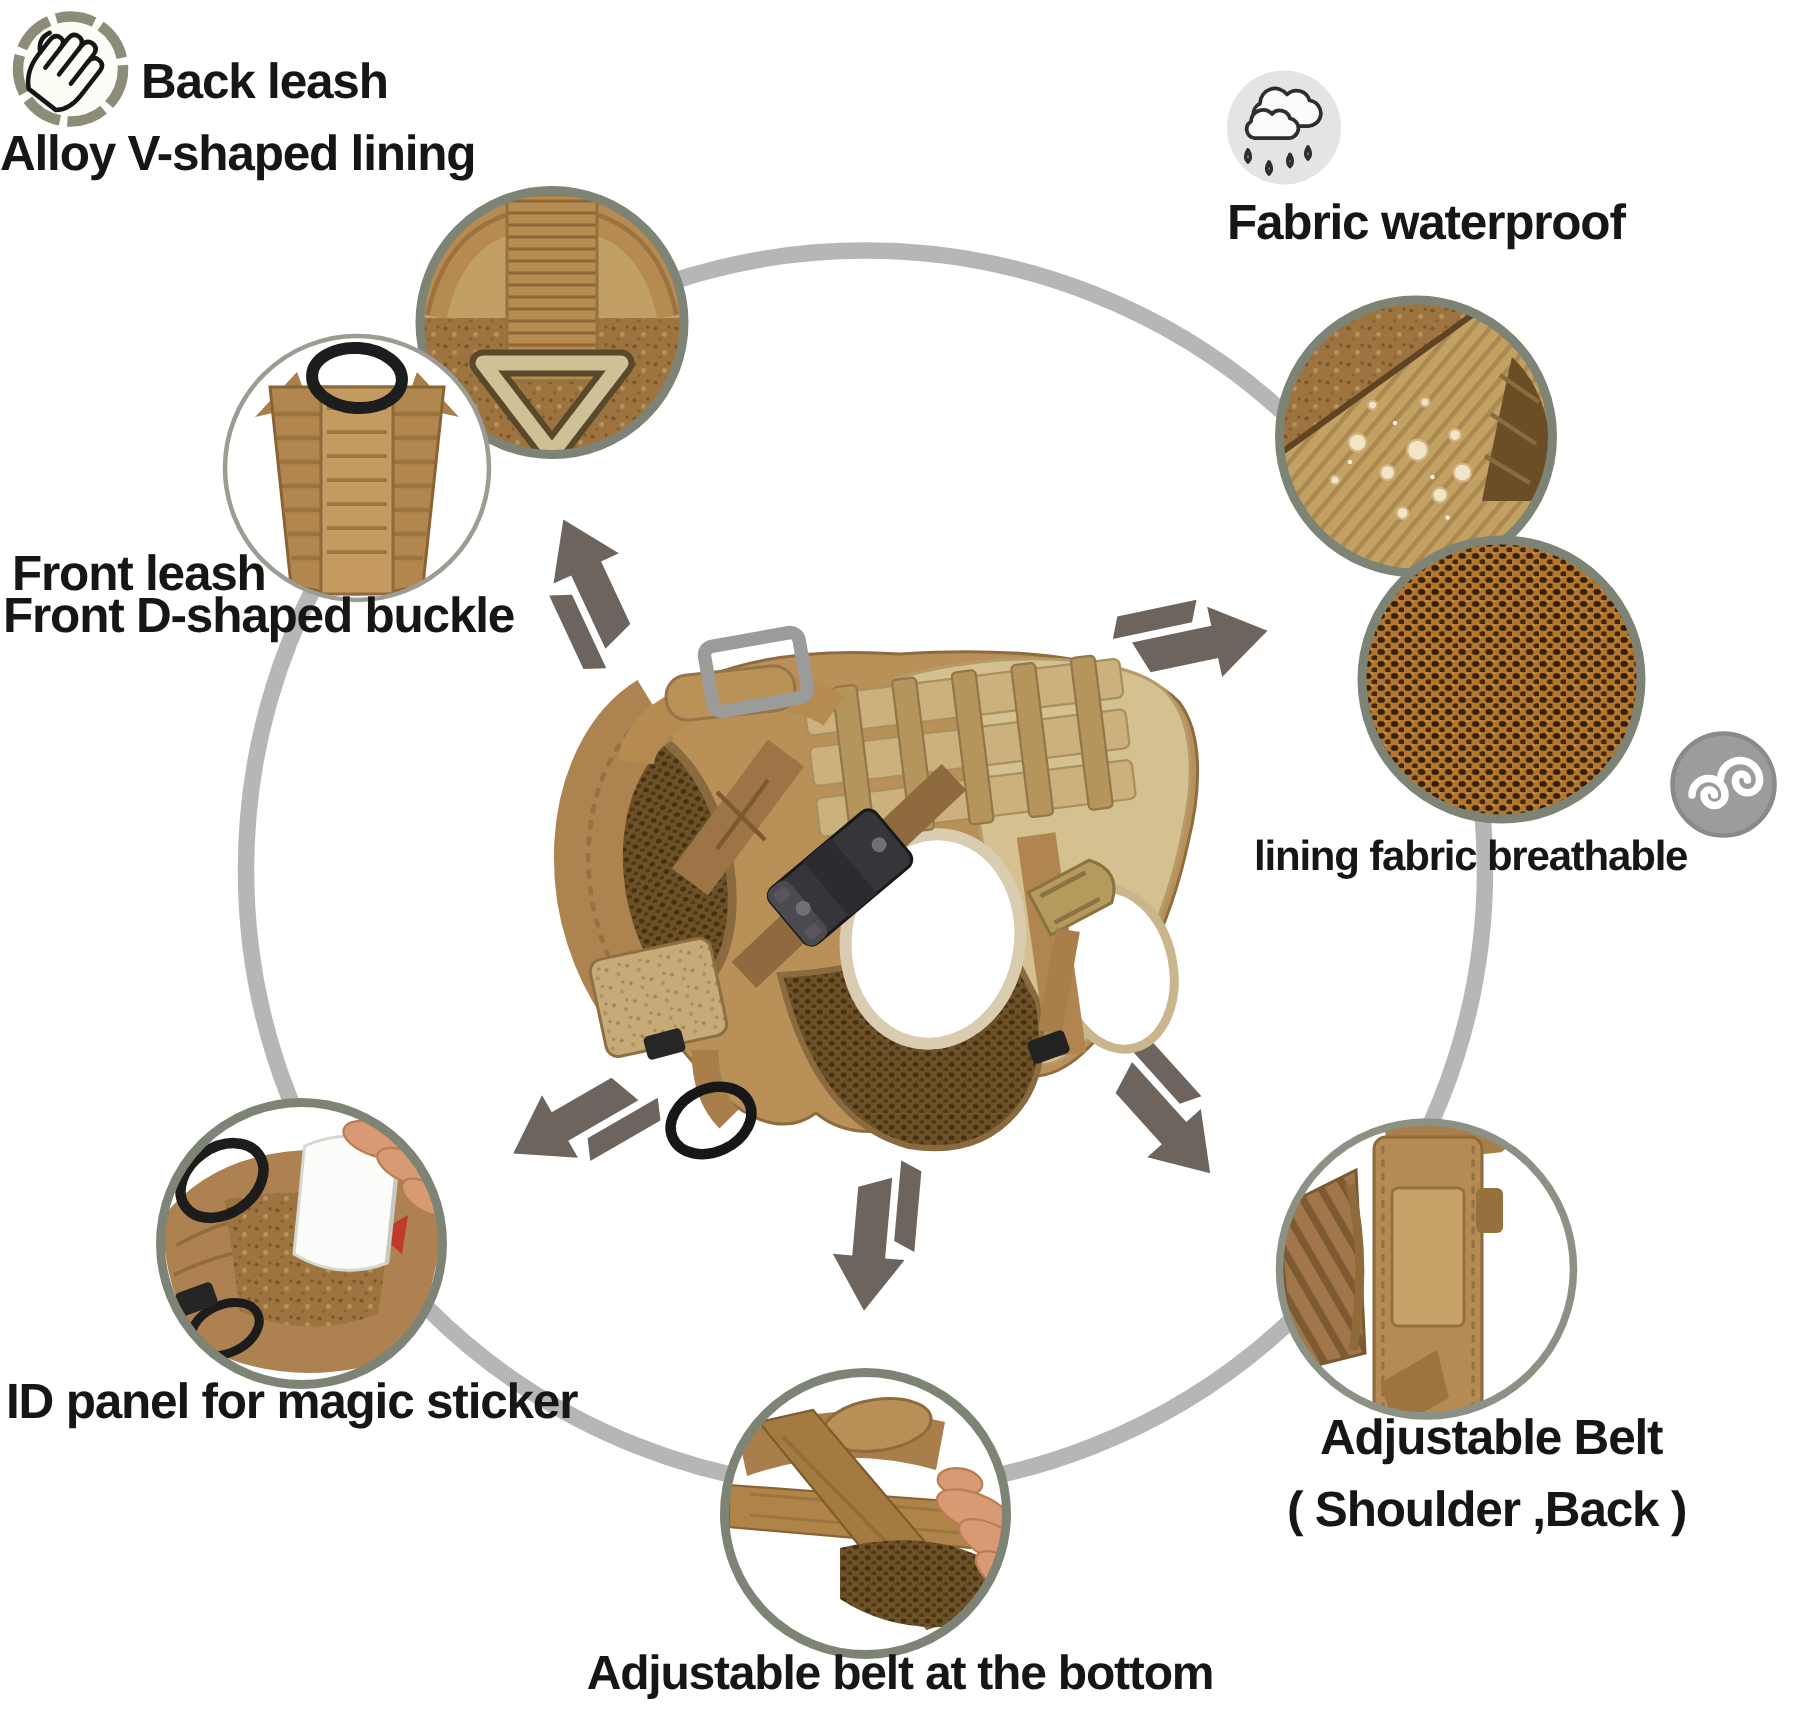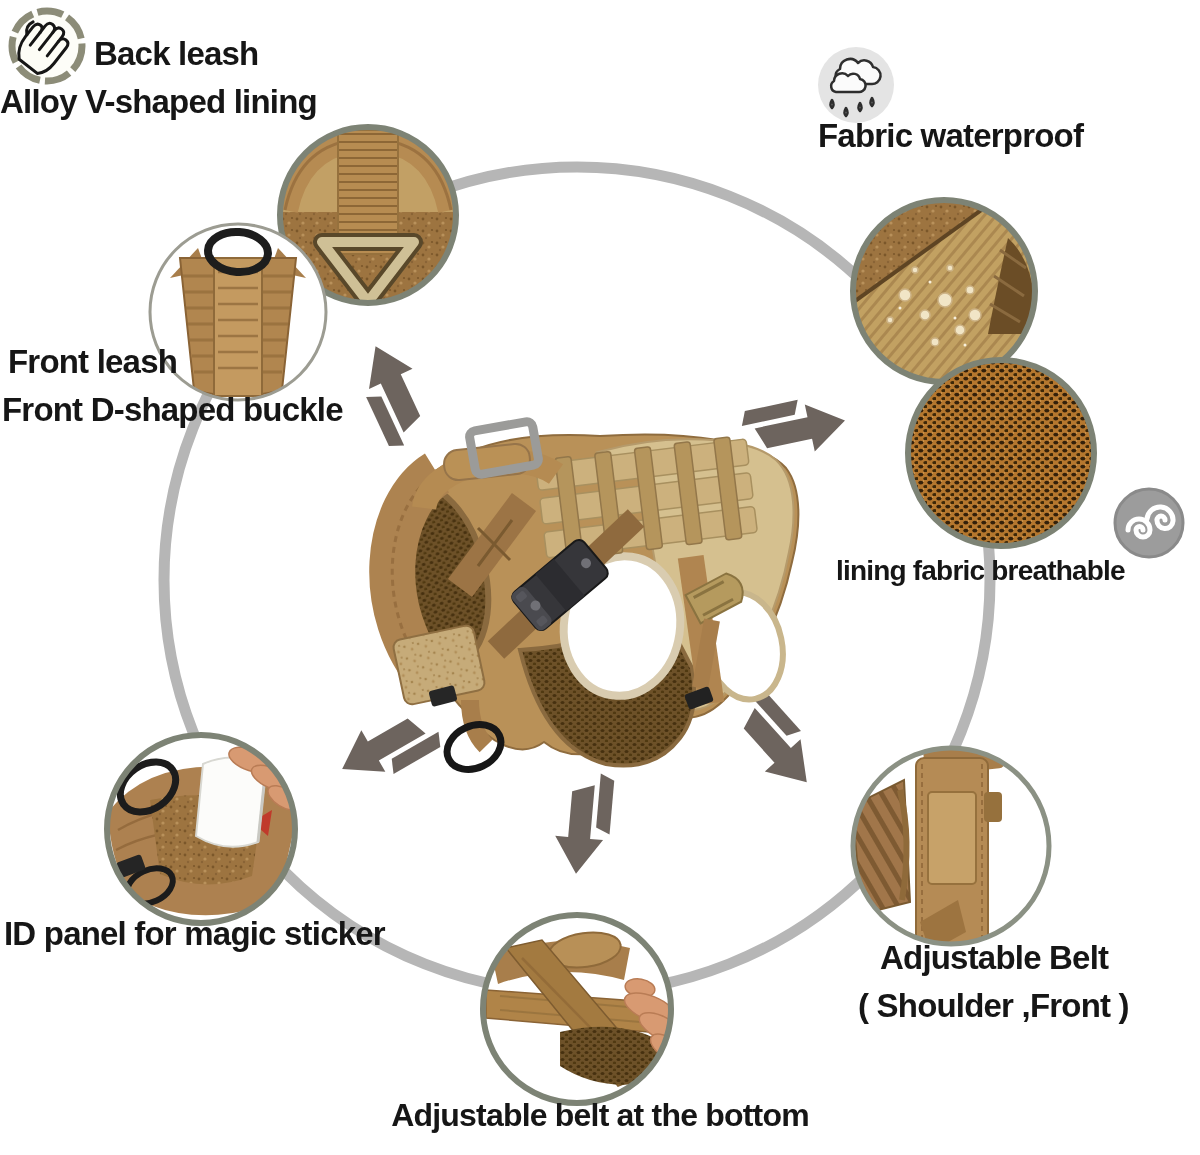--- a/index.html
+++ b/index.html
@@ -312,27 +312,27 @@
 
     <path d="M470,700 Q470,730 486,746" stroke="#a87e4b" stroke-width="18" fill="none"></path>
     <ellipse cx="474" cy="747" rx="28" ry="21" fill="none" stroke="#171717" stroke-width="7" transform="rotate(-25 474 747)"></ellipse>
     <rect x="430" y="688" width="26" height="16" rx="3" fill="#262626" transform="rotate(-15 443 696)"></rect>
   </g>
 </svg>
 
 <div class="lbl sz33" style="left:94px;top:36px;">Back leash</div>
 <div class="lbl sz33" style="left:0px;top:84px;">Alloy V-shaped lining</div>
 
-<div class="lbl sz33" style="left:8px;top:344px;text-align:center;">Front leash</div>
+<div class="lbl sz33" style="left:8px;top:364px;text-align:center;">Front leash</div>
 <div class="lbl sz33" style="left:2px;top:392px;">Front D-shaped buckle</div>
 
-<div class="lbl sz33" style="left:818px;top:118px;">Fabric waterproof</div>
+<div class="lbl sz33" style="left:818px;top:130px;">Fabric waterproof</div>
 
 <div class="lbl sz32" style="left:836px;top:556px;">lining fabric breathable</div>
 
 <div class="lbl sz33" style="left:880px;top:940px;">Adjustable Belt</div>
 
 <div class="lbl sz33" style="left:4px;top:916px;">ID panel for magic sticker</div>
-<div class="lbl sz33" style="left:858px;top:988px;">( Shoulder ,Front )</div>
+<div class="lbl sz33" style="left:858px;top:988px;">( Shoulder ,Back )</div>
 
 <div class="lbl sz38" style="left:300px;top:1098px;width:600px;text-align:center;">Adjustable belt at the bottom</div>
 
 </div>
 
 </body></html>

